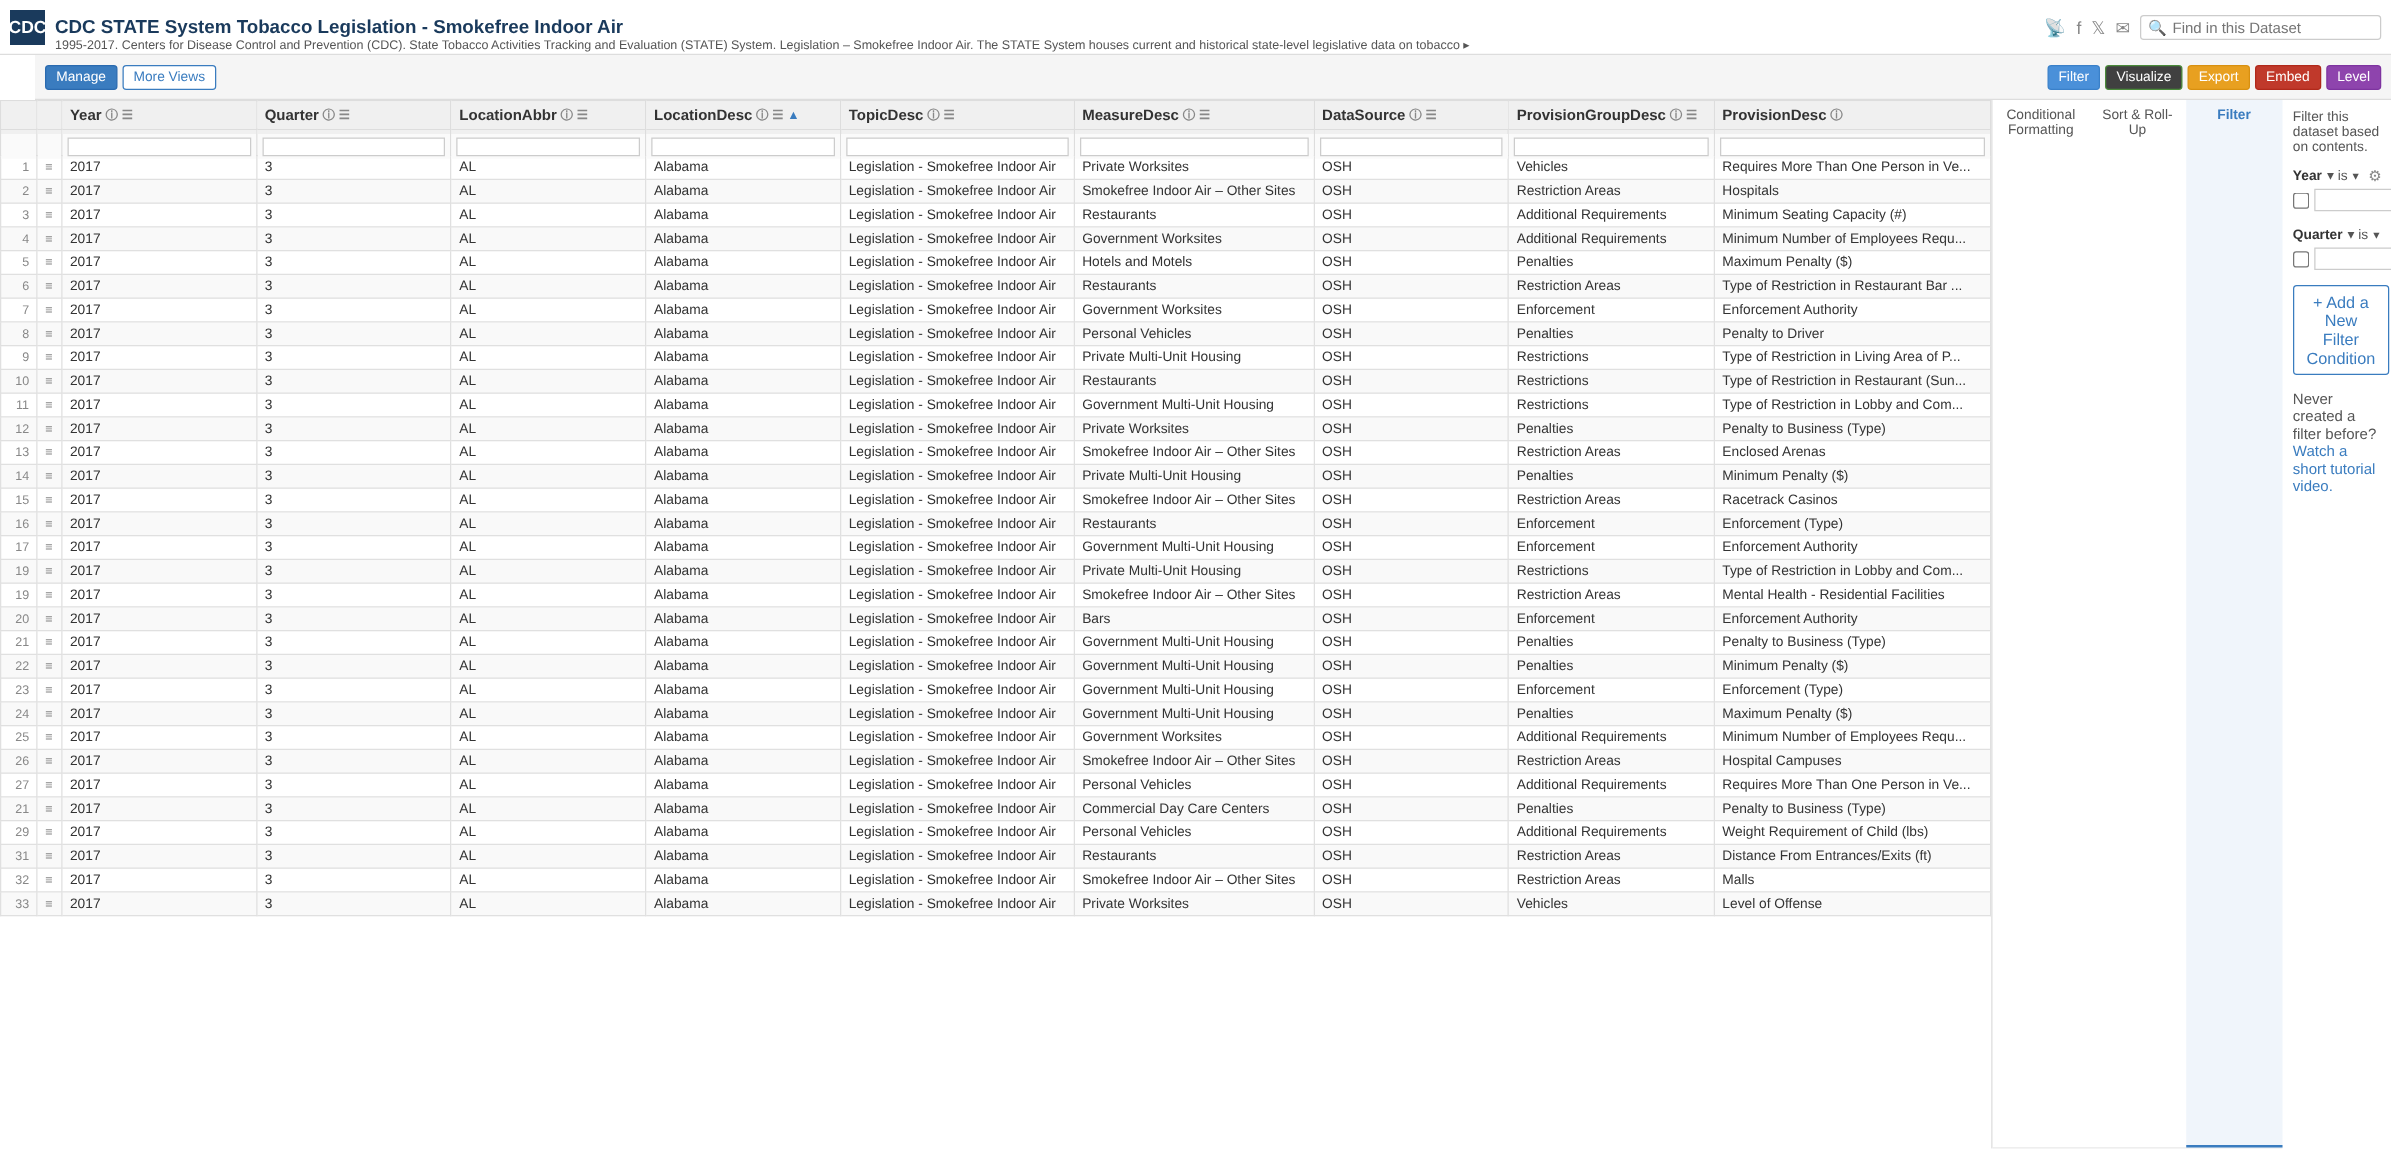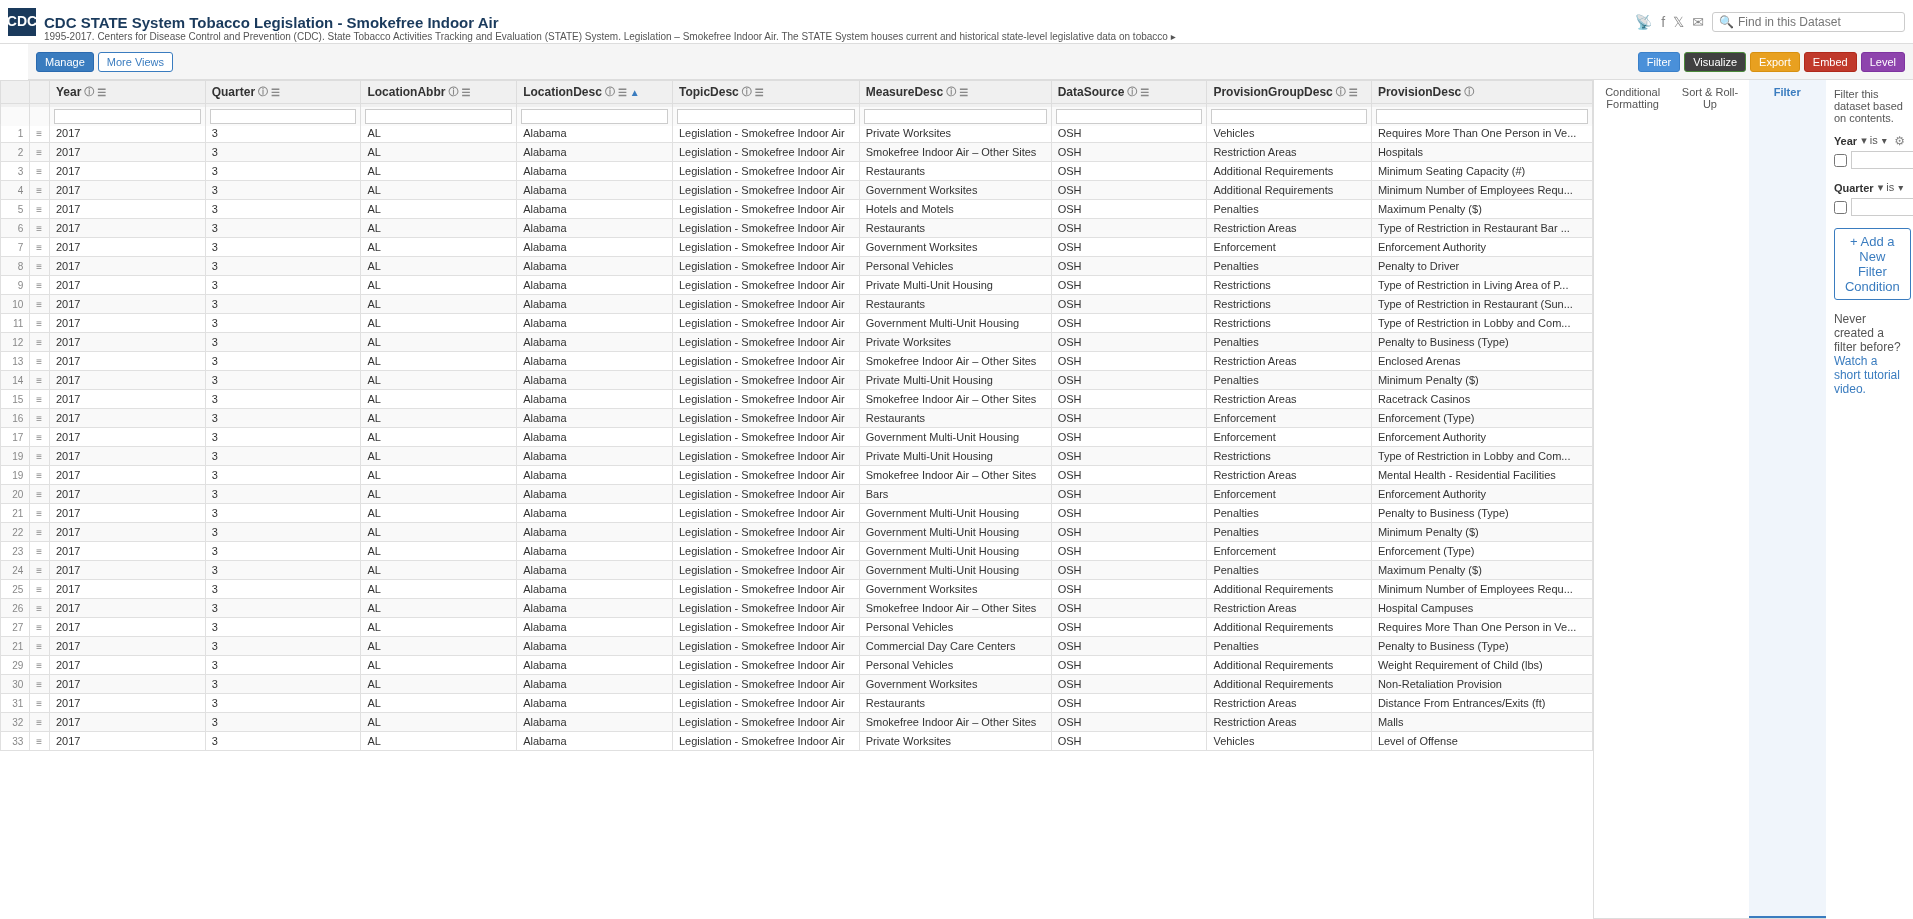--- a/index.html
+++ b/index.html
@@ -561,33 +561,20 @@
             <td>3</td>
             <td>AL</td>
             <td>Alabama</td>
             <td>Legislation - Smokefree Indoor Air</td>
             <td>Personal Vehicles</td>
             <td>OSH</td>
             <td>Additional Requirements</td>
             <td>Weight Requirement of Child (lbs)</td>
           </tr>
           <tr>
-            <td class="row-num">30</td>
-            <td class="row-menu">≡</td>
-            <td>2017</td>
-            <td>3</td>
-            <td>AL</td>
-            <td>Alabama</td>
-            <td>Legislation - Smokefree Indoor Air</td>
-            <td>Government Worksites</td>
-            <td>OSH</td>
-            <td>Additional Requirements</td>
-            <td>Non-Retaliation Provision</td>
-          </tr>
-          <tr>
             <td class="row-num">31</td>
             <td class="row-menu">≡</td>
             <td>2017</td>
             <td>3</td>
             <td>AL</td>
             <td>Alabama</td>
             <td>Legislation - Smokefree Indoor Air</td>
             <td>Restaurants</td>
             <td>OSH</td>
             <td>Restriction Areas</td>

